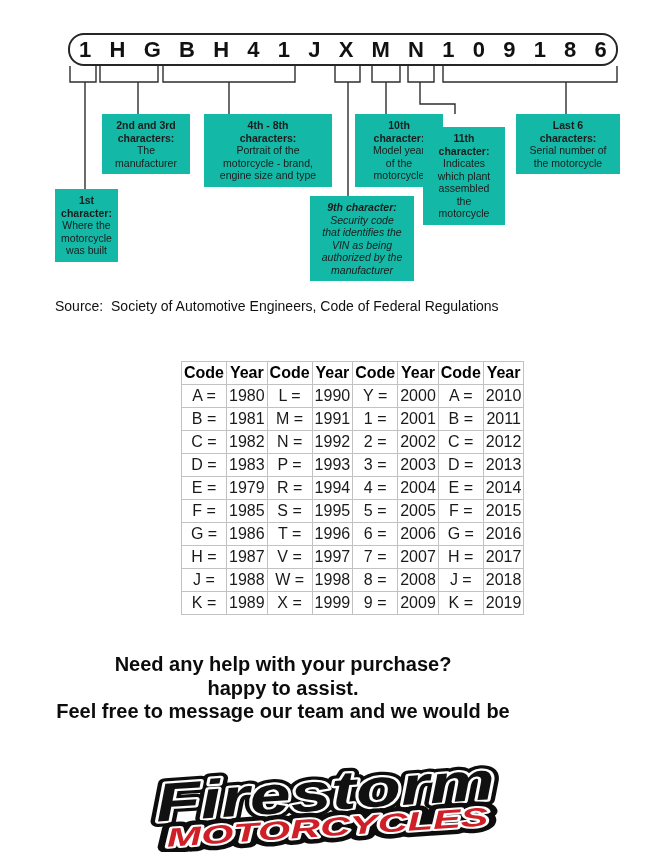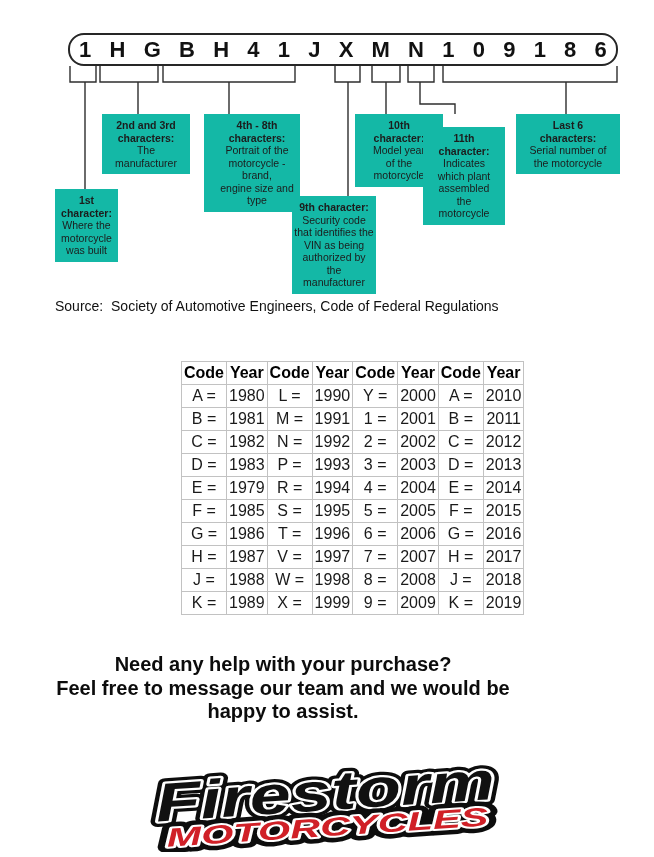--- a/index.html
+++ b/index.html
@@ -15,22 +15,22 @@
 
   
   .lines-svg{position:absolute;left:0;top:0;pointer-events:none;}
 
   
   .co{position:absolute;background:#14b8a6;font-size:10.5px;line-height:12.5px;
       text-align:center;color:#1c1c1c;padding:5px 2px;box-sizing:border-box;}
   .co .bd{font-weight:bold;}
   #b1{left:55px;top:189px;width:63px;}
   #b2{left:102px;top:114px;width:88px;}
-  #b3{left:204px;top:114px;width:96px;padding-left:12px;}
-  #b4{left:292px;top:196px;width:84px;}
+  #b3{left:204px;top:114px;width:128px;}
+  #b4{left:310px;top:196px;width:104px;font-style:italic;}
   #b5{left:355px;top:114px;width:88px;}
   #b6{left:423px;top:127px;width:82px;}
   #b7{left:516px;top:114px;width:104px;}
 
   .source-note{position:absolute;left:55px;top:298px;font-size:14px;color:#111;
       white-space:pre-wrap;}
 
   
   .tbl-wrap{position:absolute;left:181px;top:361px;}
   table{border-collapse:collapse;table-layout:fixed;font-size:16px;color:#1a1a1a;}
@@ -252,22 +252,22 @@
           <td class="y">2009</td>
           <td class="c">K =</td>
           <td class="y">2019</td>
         </tr>
       </tbody>
   </table>
 </div>
 
 <div class="help">
   <div>Need any help with your purchase?</div>
+  <div>happy to assist.</div>
   <div>Feel free to message our team and we would be</div>
-  <div>happy to assist.</div>
 </div>
 
 <svg class="logo-svg" width="372" height="92" viewBox="0 0 372 92">
   <g transform="rotate(-3.8 186 46)">
     <g>
       <text class="logo-text" x="184" y="50" font-size="54" text-anchor="middle" textLength="340" lengthAdjust="spacingAndGlyphs" fill="none" stroke="#0d0d0d" stroke-width="11" stroke-linejoin="round">Firestorm</text>
       <text class="logo-text" x="184" y="50" font-size="54" text-anchor="middle" textLength="340" lengthAdjust="spacingAndGlyphs" fill="none" stroke="#ffffff" stroke-width="4.5" stroke-linejoin="round">Firestorm</text>
       <text class="logo-text" x="184" y="50" font-size="54" text-anchor="middle" textLength="340" lengthAdjust="spacingAndGlyphs" fill="#111111">Firestorm</text>
     </g>
     <g>

